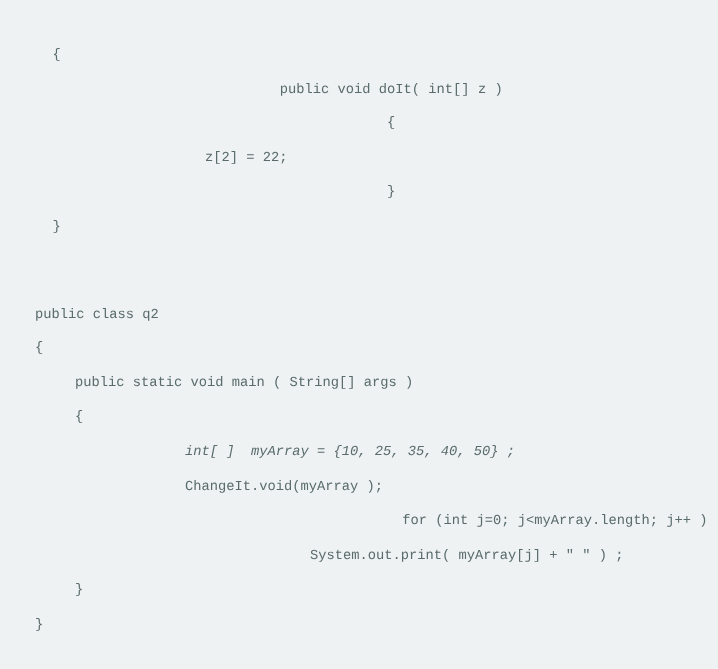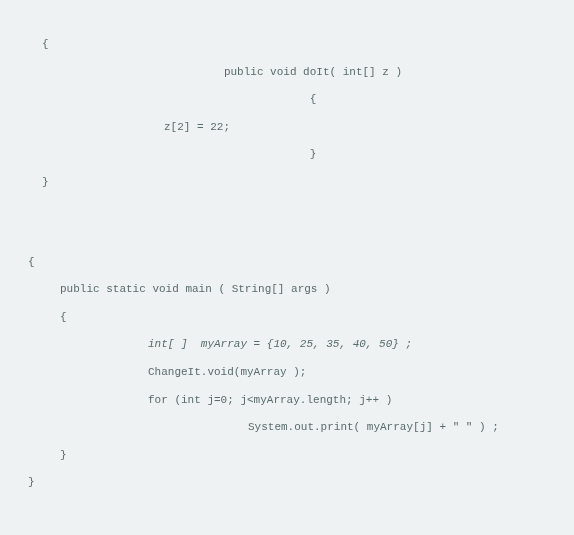--- a/index.html
+++ b/index.html
@@ -20,21 +20,21 @@
     .line {
       white-space: pre;
       margin: 0;
     }
     .indent-0 { padding-left: 0px; }
     .indent-1 { padding-left: 34px; }
     .indent-2 { padding-left: 52px; text-align: center; }
     .indent-4 { padding-left: 156px; }
     .indent-5 { padding-left: 140px; font-style: italic; }
     .indent-6 { padding-left: 140px; }
-    .indent-7 { padding-left: 140px; }
+    .indent-7 { padding-left: 140px; text-align: right; }
     .indent-8 { padding-left: 240px; }
     .indent-9 { padding-left: 20px; }
     .indent-11 { padding-left: 52px; }
     .spacer { height: 10px; }
     .spacer-lg { height: 26px; }
   </style>
 </head>
 <body>
 
 <div class="container">
@@ -46,20 +46,21 @@
   <div class="spacer"></div>
   <div class="line indent-2">{</div>
   <div class="spacer"></div>
   <div class="line indent-4">z[2] = 22;</div>
   <div class="spacer"></div>
   <div class="line indent-2">}</div>
   <div class="spacer"></div>
   <div class="line indent-1">}</div>
   <div class="spacer-lg"></div>
   <div class="spacer-lg"></div>
+  <div class="line indent-9">public class q2</div>
   <div class="spacer"></div>
   <div class="line indent-9">{</div>
   <div class="spacer"></div>
   <div class="line indent-11">public static void main ( String[] args )</div>
   <div class="spacer"></div>
   <div class="line indent-11">{</div>
   <div class="spacer"></div>
   <div class="line indent-5">int[ ]  myArray = {10, 25, 35, 40, 50} ;</div>
   <div class="spacer"></div>
   <div class="line indent-6">ChangeIt.void(myArray );</div>

